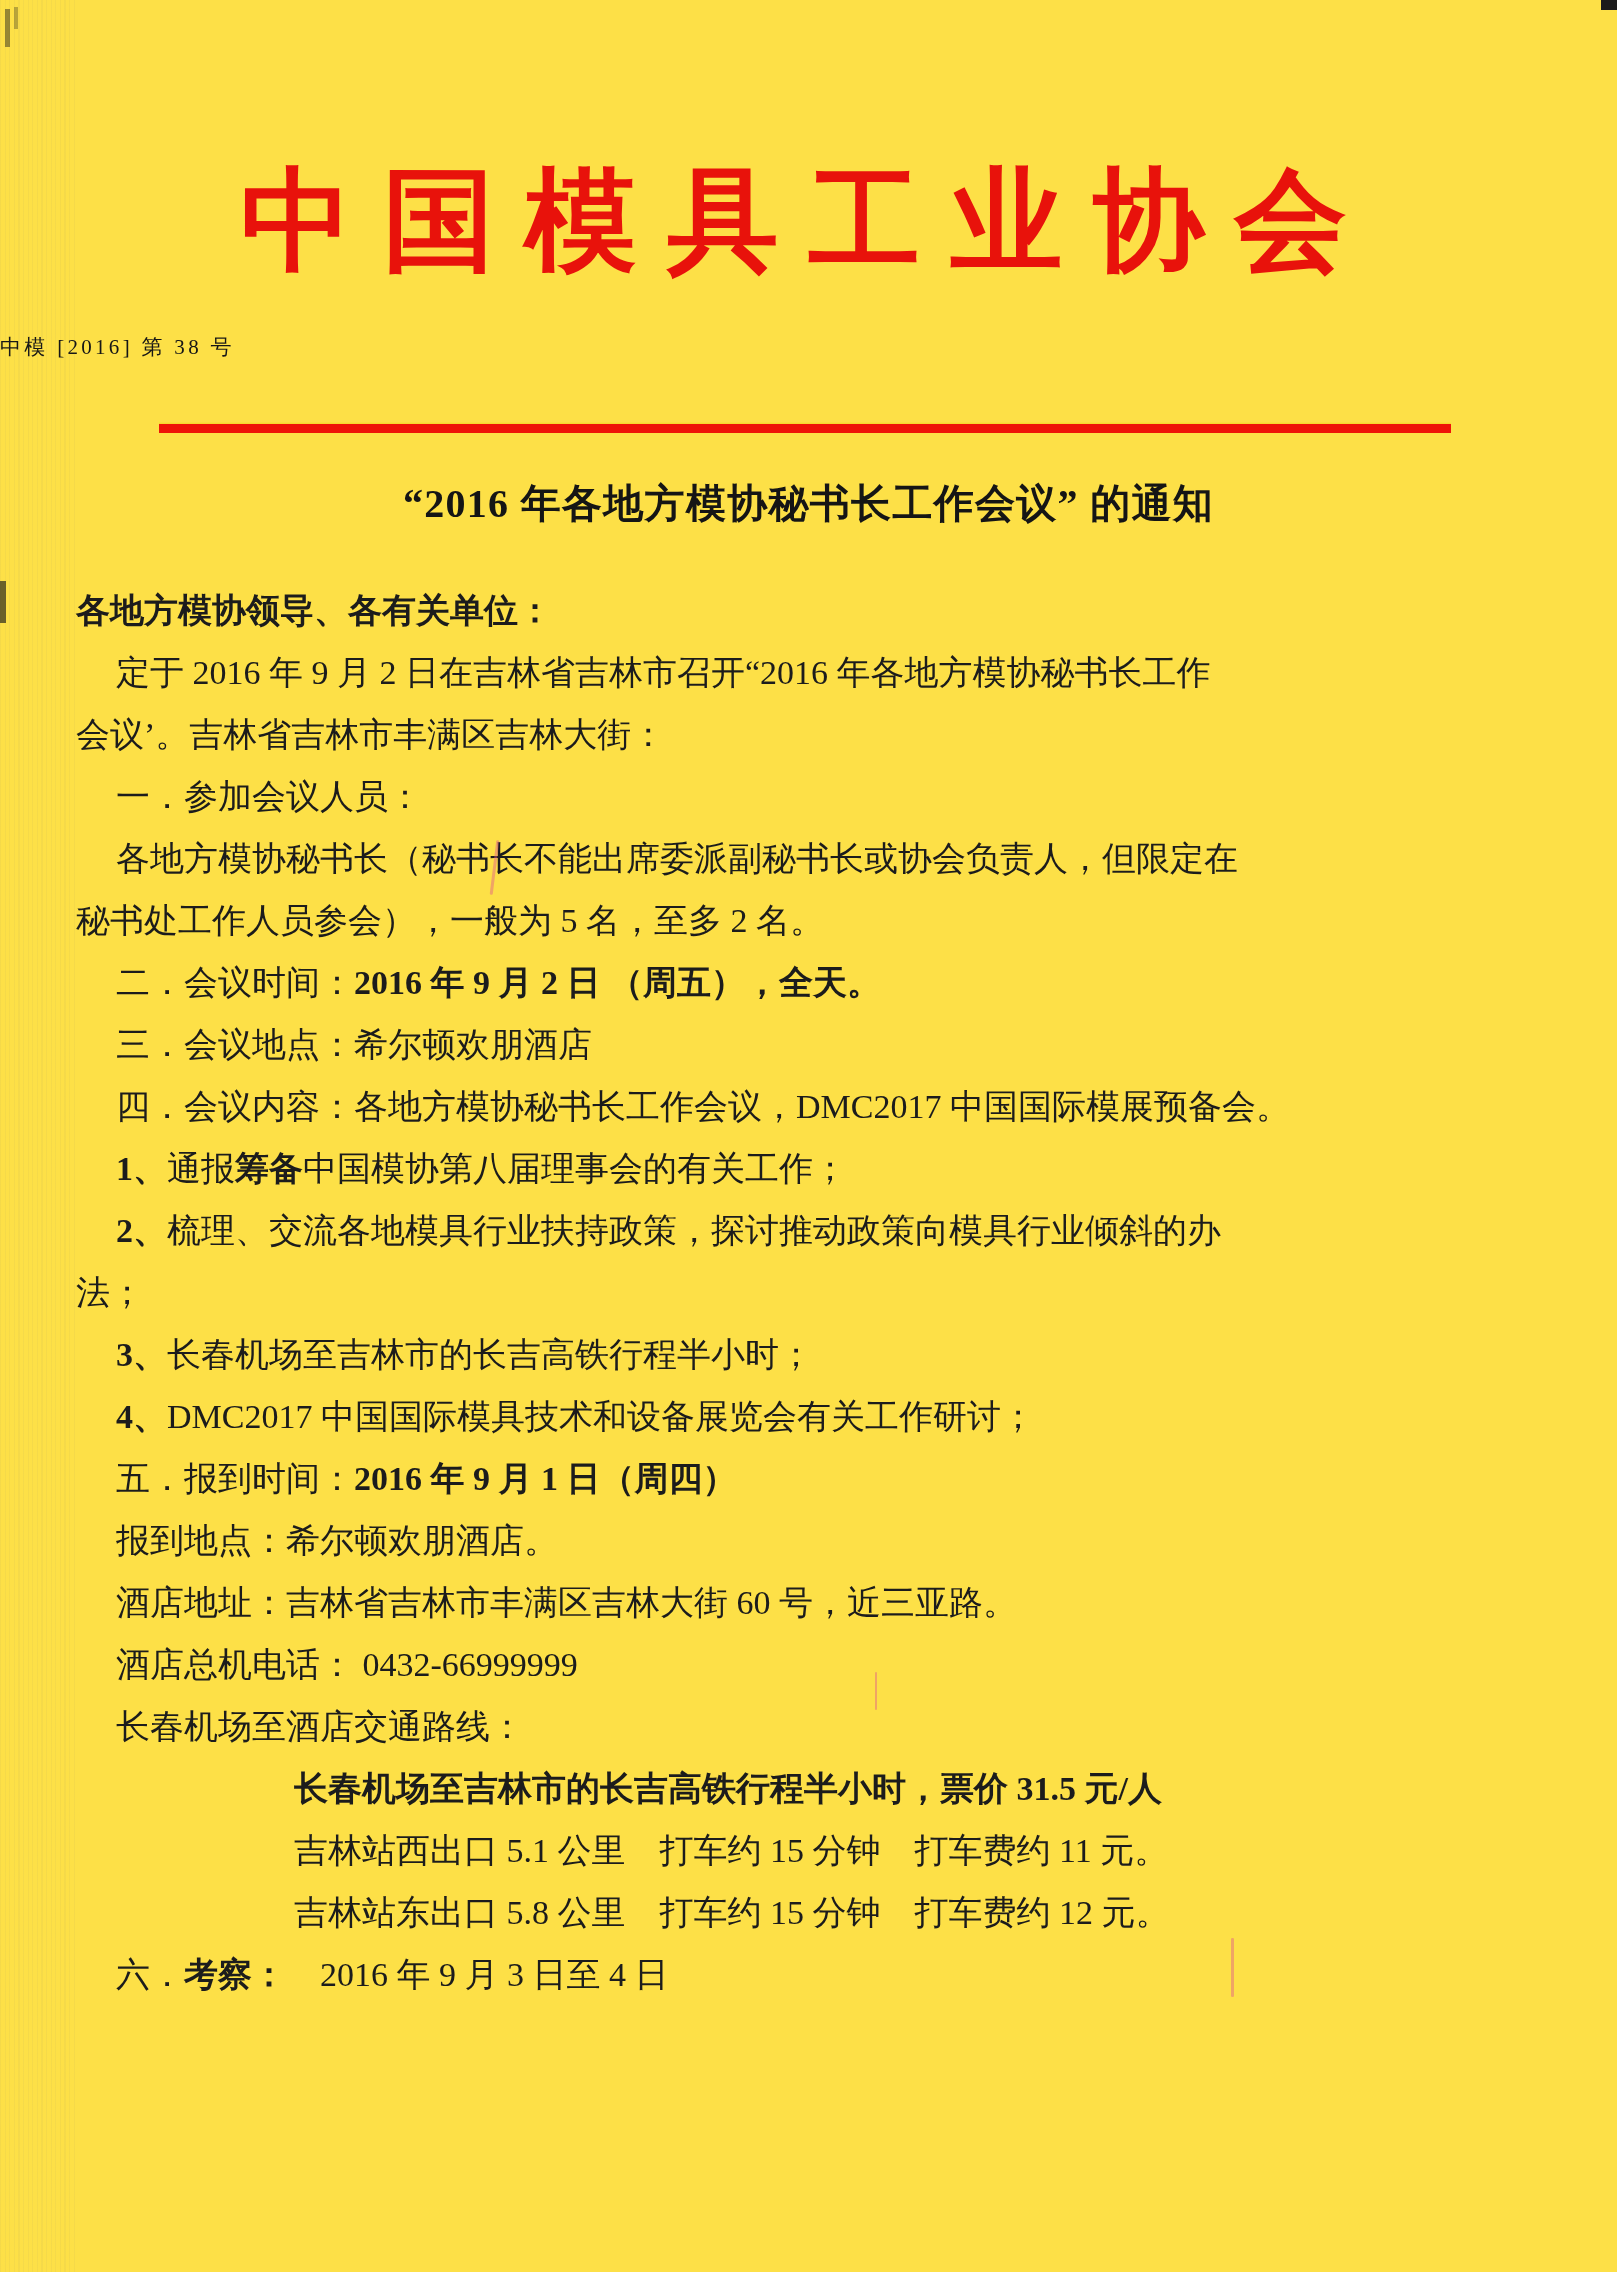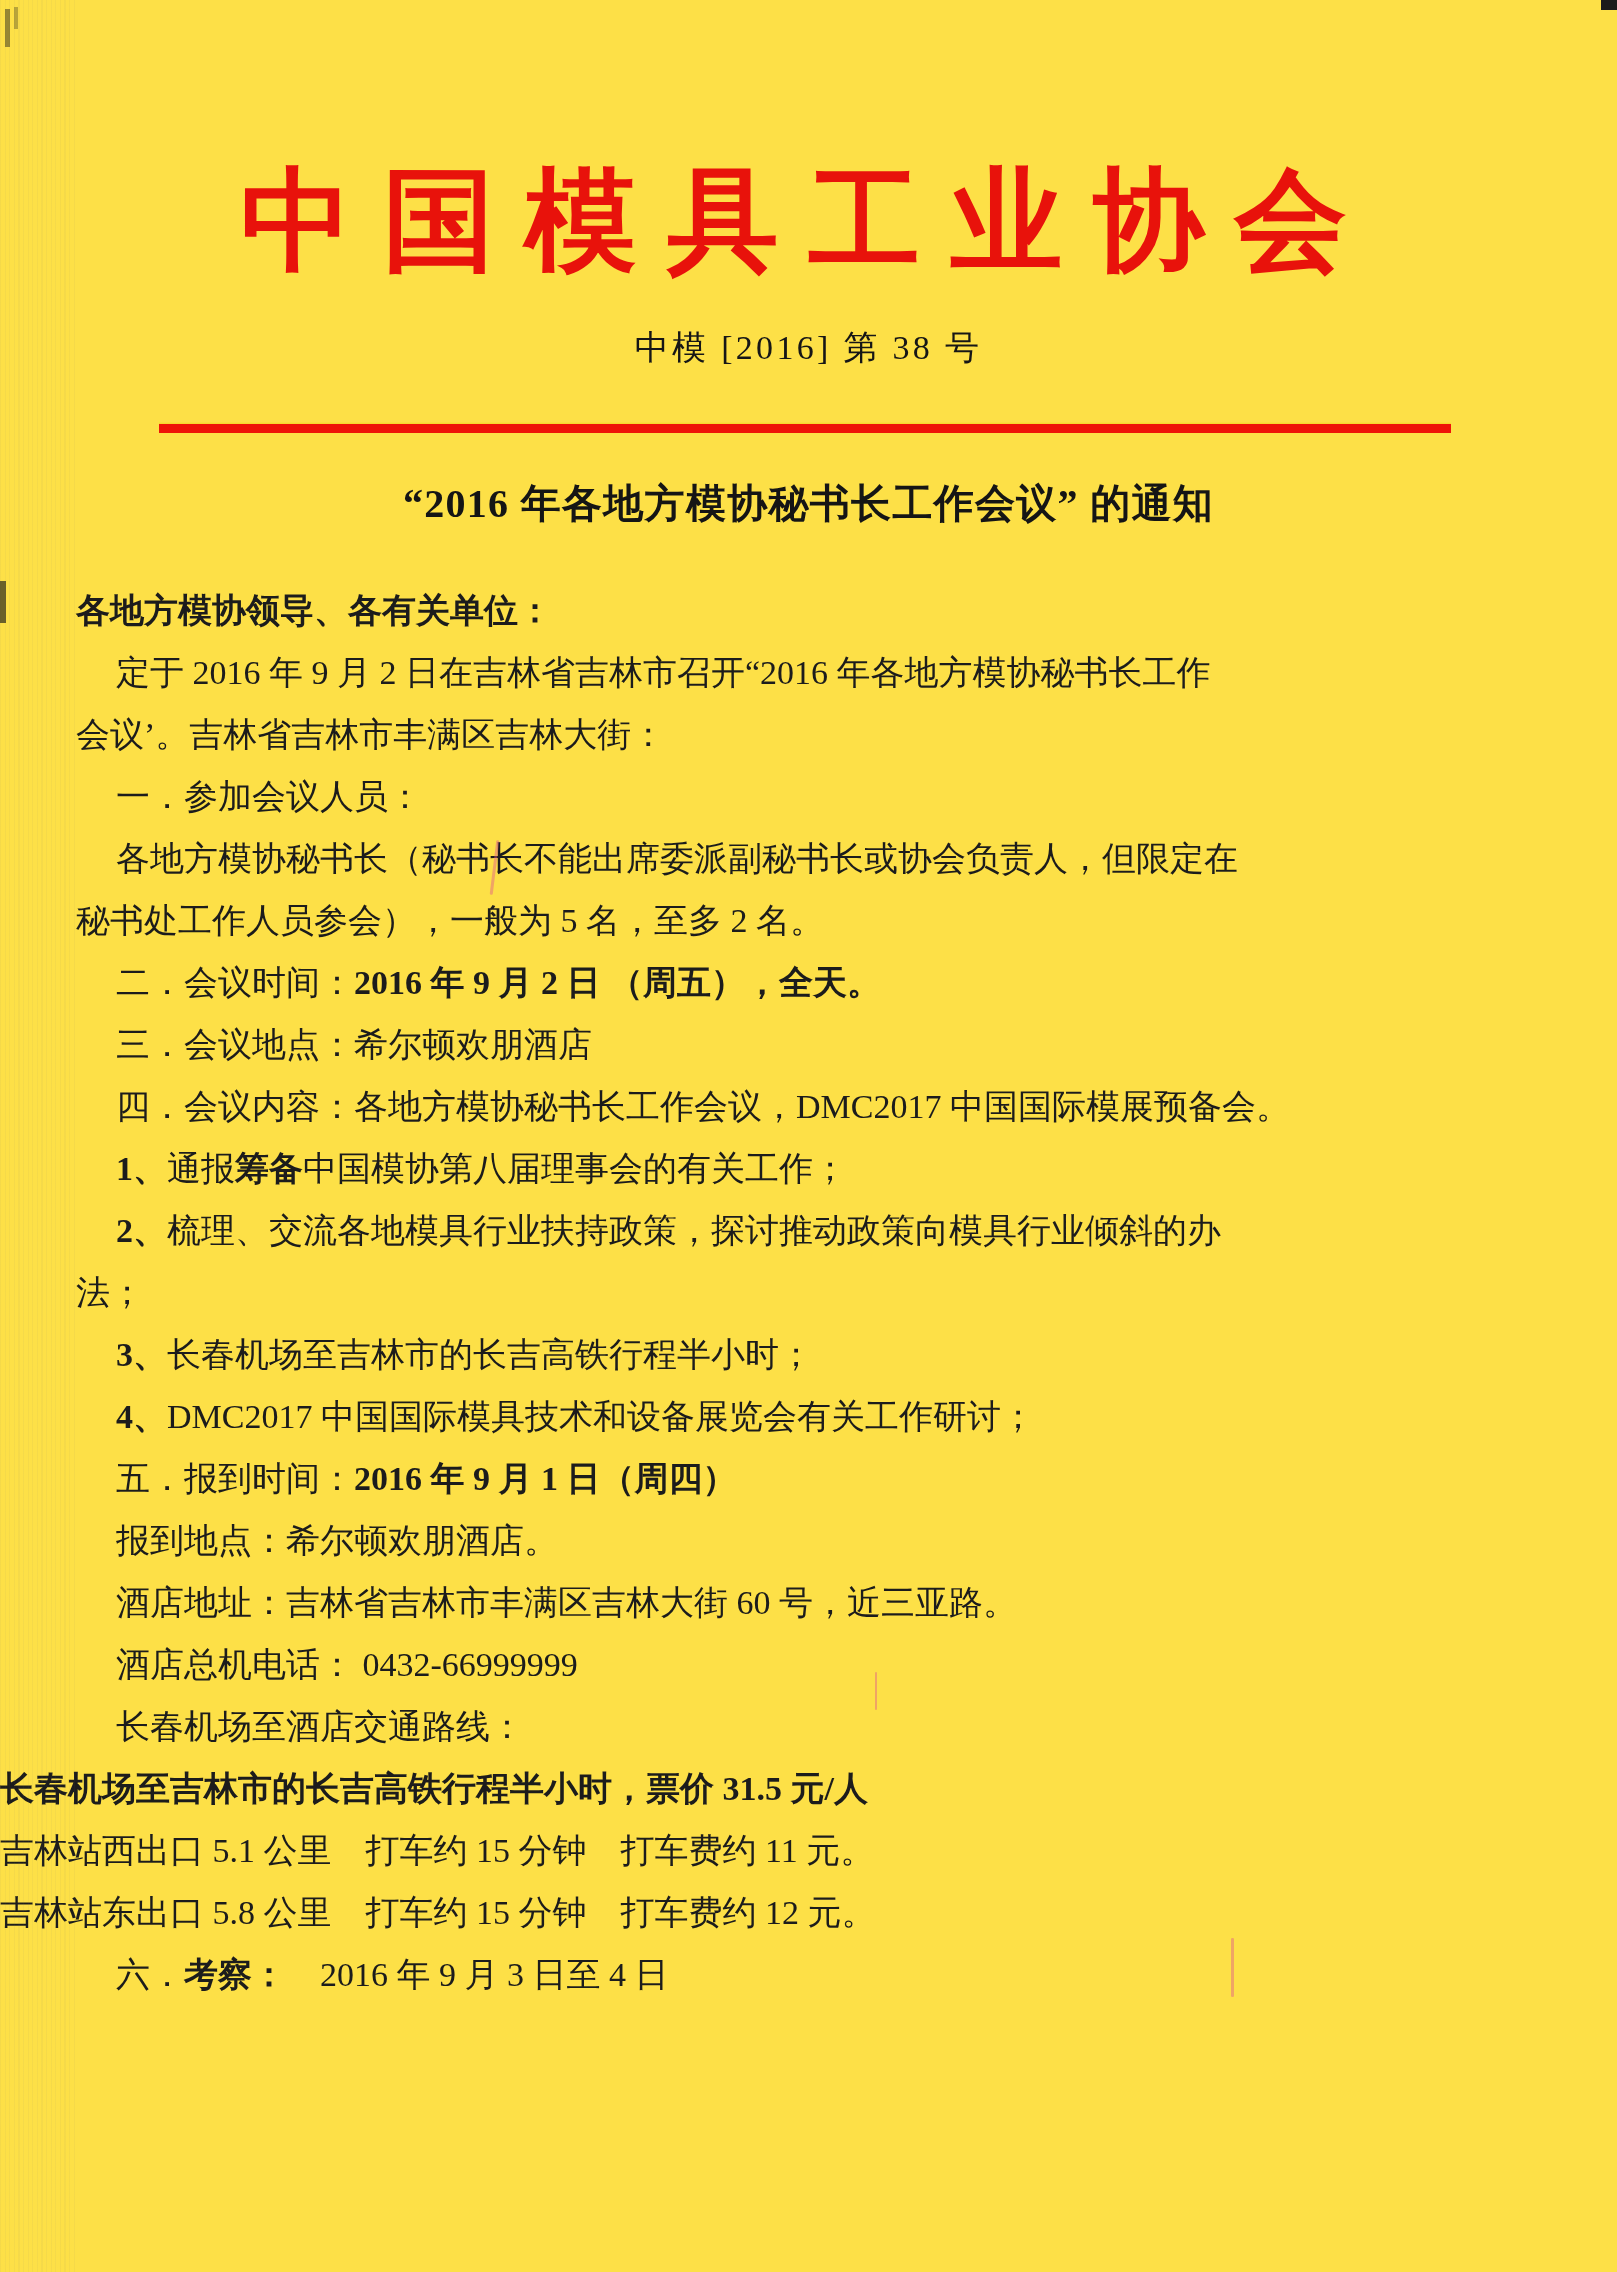--- a/index.html
+++ b/index.html
@@ -43,22 +43,21 @@
     font-size: 112px;
     font-weight: bold;
     letter-spacing: 30px;
     color: #e8120b;
     white-space: nowrap;
   }
   .docnum {
     margin-top: 42px;
     height: 39px;
     line-height: 39px;
-    text-align: center;
-    font-size: 34px;
+    font-size: 21px;
     letter-spacing: 3.3px;
     color: #161616;
   }
   .redline {
     margin: 57px 0 0 159px;
     width: 1292px;
     height: 9px;
     background: #ee1408;
     box-shadow: 0 -1.3px 0 rgba(240,200,0,0.35);
   }
@@ -76,21 +75,21 @@
   .ln {
     margin: 0;
     height: 62px;
     line-height: 62px;
     font-size: 34px;
     white-space: pre-wrap;
     color: #1c1c1c;
   }
   .i0 { padding-left: 76px; }
   .i1 { padding-left: 116px; }
-  .i2 { }
+  .i2 { padding-left: 294px; }
   .bold { font-weight: bold; }
   .ln b { font-weight: bold; }
 </style>
 </head>
 <body>
 
 <div class="page">
 
   <div class="scan-stripes"></div>
   <div class="mark mark-top-right"></div>

